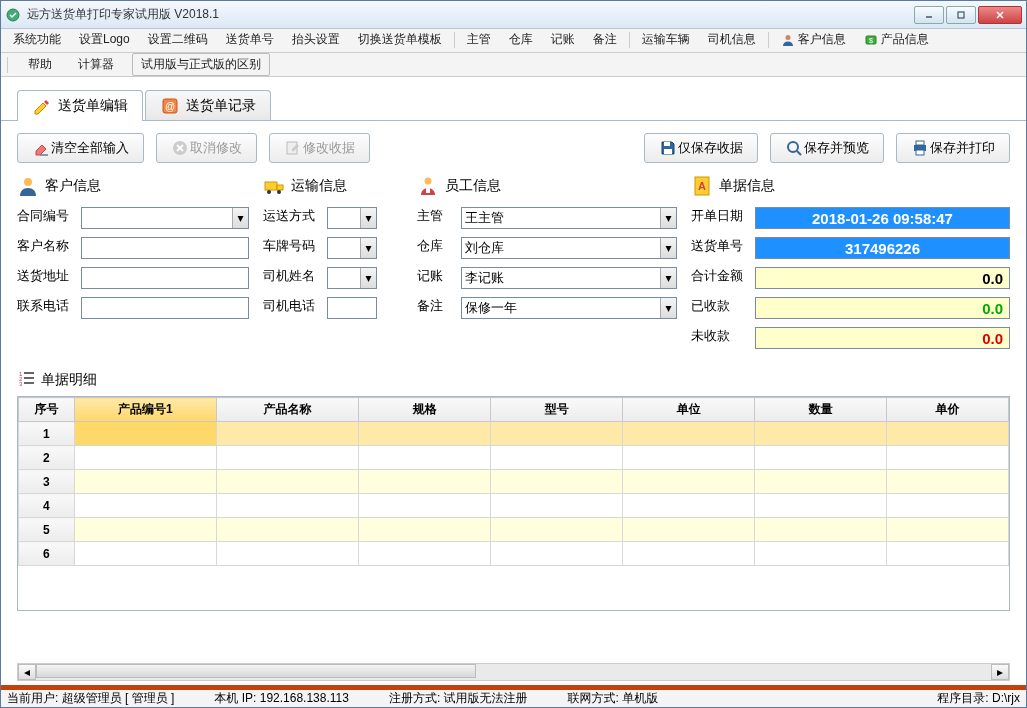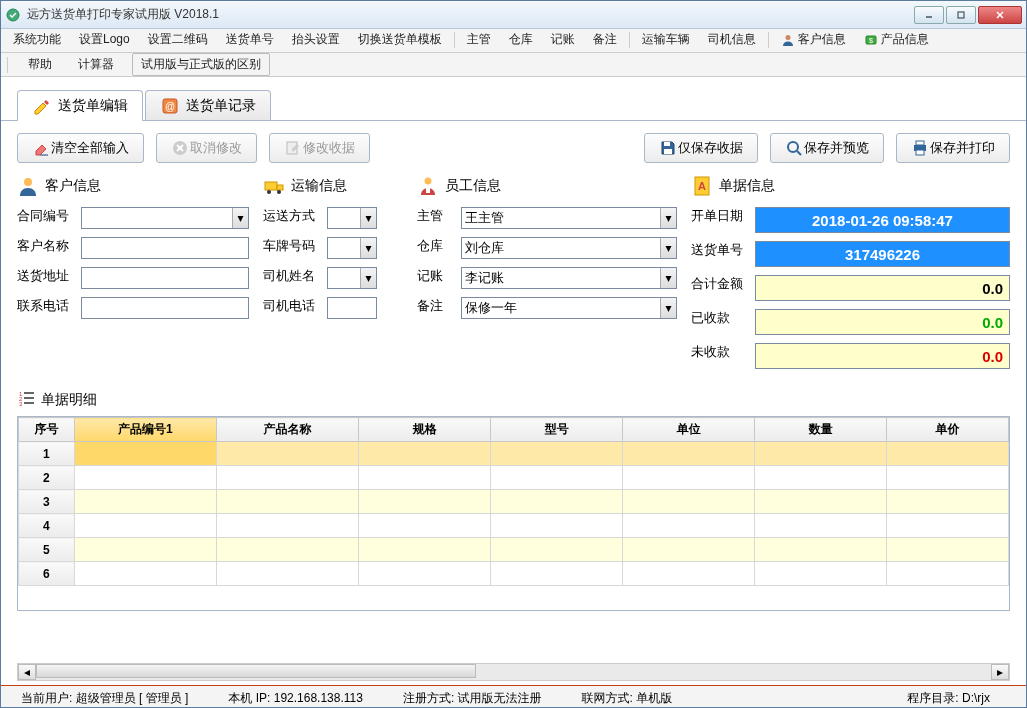--- a/index.html
+++ b/index.html
@@ -40,21 +40,21 @@
 .panel.p3 { width: 260px; }
 .panel.p4 { flex: 1; }
 .phead { display: flex; align-items: center; gap: 6px; font-size: 14px; margin-bottom: 10px; }
 .phead-icon { width: 22px; height: 22px; }
 .frow { display: flex; margin-bottom: 8px; gap: 4px; }
 .flabel { width: 60px; text-align: left; font-size: 13px; }
 .finput { flex: 1; height: 22px; border: 1px solid #7a8aa0; background: #fff; padding: 0 3px; font-size: 12px; }
 .fcombo { flex: 1; height: 22px; border: 1px solid #7a8aa0; background: #fff; display: flex; align-items: center; }
 .fcombo .cval { flex: 1; padding: 0 3px; font-size: 13px; }
 .fcombo .carrow { width: 16px; height: 100%; background: linear-gradient(#f4f4f4,#ddd); border-left: 1px solid #aaa; display: flex; align-items: center; justify-content: center; cursor: pointer; }
-.fval { flex: 1; height: 22px; border: 1px solid #7a8aa0; display: flex; align-items: center; justify-content: flex-end; padding: 12px 6px; font-size: 15px; font-weight: bold; }
+.fval { flex: 1; height: 22px; border: 1px solid #7a8aa0; display: flex; align-items: center; justify-content: flex-end; padding: 0 6px; font-size: 15px; font-weight: bold; }
 .fval.blue { background: #1e90ff; color: #fff; justify-content: center; }
 .fval.yellow { background: #ffffcc; }
 .fval.green { color: #0a0; }
 .fval.red { color: #d00; }
 
 .detail-head { display: flex; align-items: center; gap: 6px; font-size: 14px; margin-bottom: 6px; }
 .grid-wrap { flex: 1; border: 1px solid #a8b8c8; overflow: auto; min-height: 180px; background: #fff; position: relative; }
 .grid { width: 100%; border-collapse: collapse; table-layout: fixed; }
 .grid th { background: linear-gradient(#f9f9f9,#ececec); border: 1px solid #c8c8c8; height: 24px; font-size: 12px; font-weight: bold; text-align: center; }
 .grid th.sel { background: linear-gradient(#ffe9a8,#ffd86a); }
@@ -63,23 +63,23 @@
 .grid tr.odd td.cell { background: #ffffdd; }
 .grid tr.even td.cell { background: #fff; }
 .grid tr.r1 td.cell { background: #ffe9a8; }
 .grid tr.r1 td.cell.first { background: #ffd86a; }
 
 .hscroll { height: 18px; border: 1px solid #ccc; background: #f0f0f0; margin-top: 2px; display: flex; align-items: center; }
 .hscroll .sb-btn { width: 18px; height: 16px; background: linear-gradient(#fafafa,#ddd); border: 1px solid #bbb; display: flex; align-items: center; justify-content: center; cursor: pointer; }
 .hscroll .sb-track { flex: 1; height: 16px; background: #eaeaea; position: relative; }
 .hscroll .sb-thumb { position: absolute; left: 0; top: 0; height: 14px; width: 440px; background: linear-gradient(#f4f4f4,#d8d8d8); border: 1px solid #bbb; }
 
-.statusbar { height: 22px; border-top: 1px solid #c2410c; background: #f4f4f4; display: flex; align-items: flex-end; padding: 0 20px; font-size: 12px; }
+.statusbar { height: 22px; border-top: 5px solid #c2410c; background: #f4f4f4; display: flex; align-items: flex-end; padding: 0 6px; font-size: 12px; }
 .statusbar .cell { margin-right: 40px; }
-.statusbar .cell:last-child { margin-right: 16px; margin-left: auto; }
+.statusbar .cell:last-child { margin-right: 0; margin-left: auto; }
 
 .spacer-flex { flex: 1; }
 </style>
 </head>
 <body>
 
 <div class="window">
 
   <div class="titlebar">
     <span class="icon">

